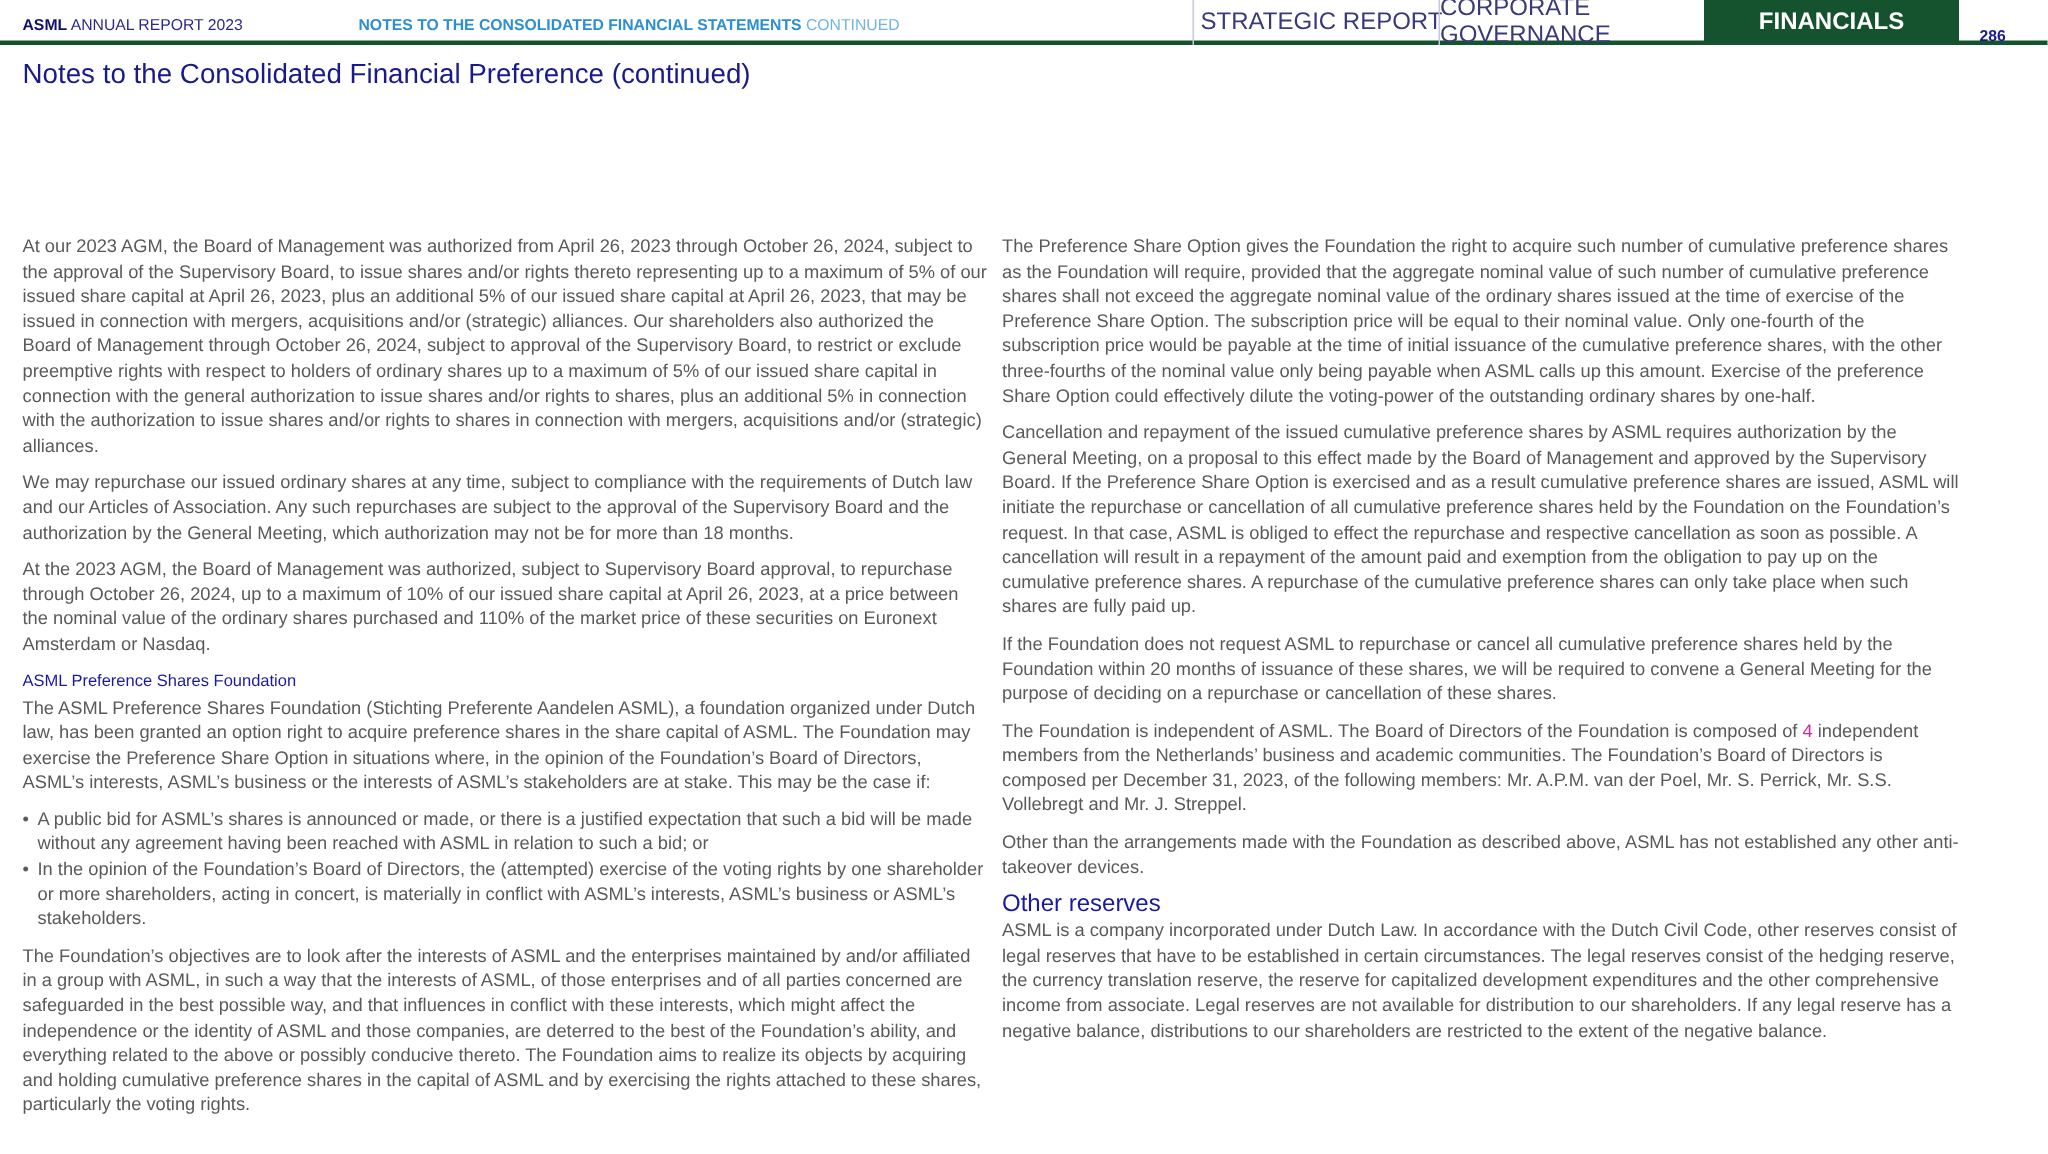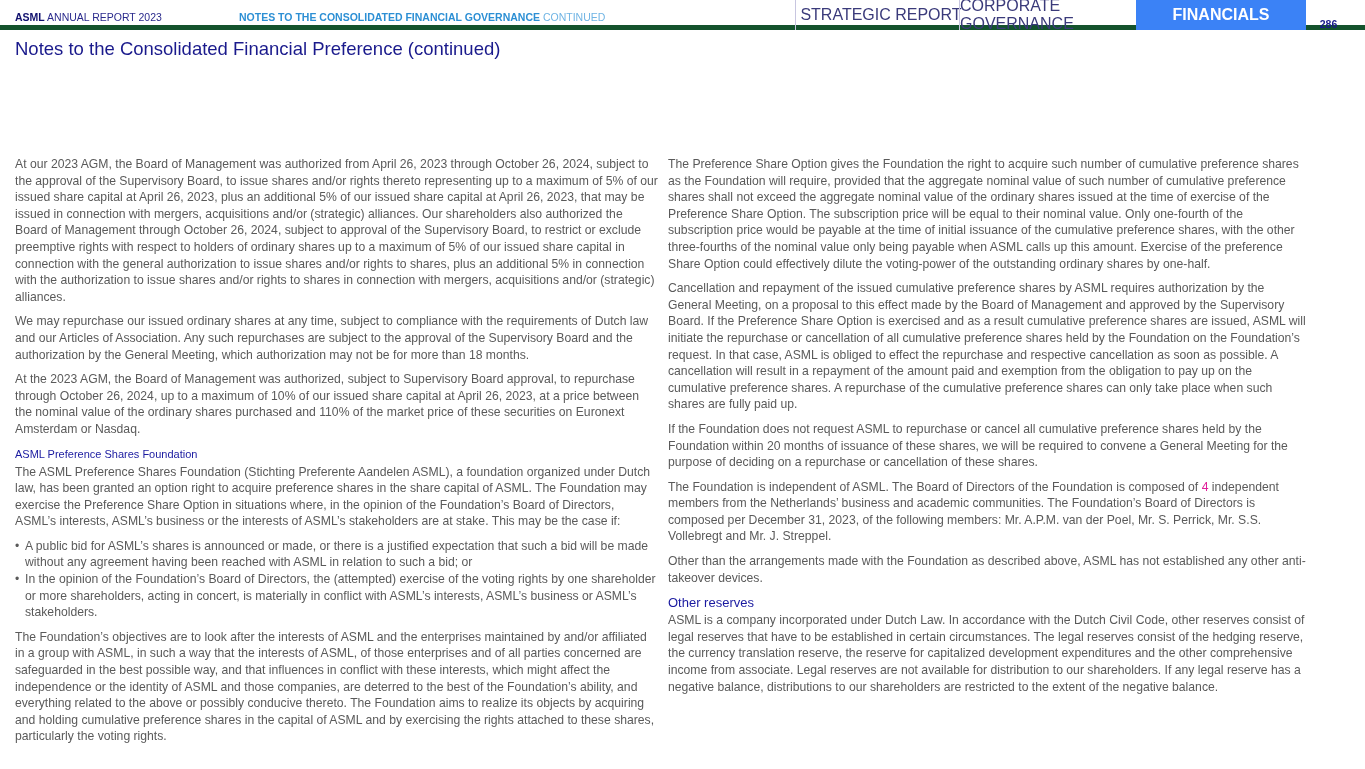--- a/index.html
+++ b/index.html
@@ -5,21 +5,21 @@
     html, body { margin: 0; padding: 0; }
     body {
       width: 1365px; height: 769px; overflow: hidden;
       background: #ffffff;
       font-family: "Liberation Sans", sans-serif;
       color: #555555;
       position: relative;
     }
     .topbar {
       position: absolute; left: 0; top: 0; width: 1365px; height: 30px;
-      border-bottom: 5px solid #14532d;
+      border-bottom: 3px solid #14532d;
       box-sizing: border-box;
       text-decoration: underline;
     }
     .brand {
       position: absolute; left: 15px; top: 11px;
       font-size: 10.5px; color: #1a1a8c; letter-spacing: 0;
     }
     .brand b { font-weight: bold; color: #10106e; }
     .brand span.rest { color: #2a2a8c; }
     .section-title {
@@ -29,21 +29,21 @@
     .section-title b { font-weight: bold; }
     .section-title .cont { color: #6fb4e4; font-weight: normal; }
     .navtab {
       position: absolute; top: 0; height: 30px;
       border-left: 1px solid #c8c6e0;
       box-sizing: border-box;
       display: flex; align-items: center; justify-content: center;
       font-size: 16px; color: #3a3a7a; cursor: pointer;
     }
     .navtab.active {
-      background: #3b82f6; color: #ffffff; font-weight: bold; border-left: none;
+      background: #14532d; color: #ffffff; font-weight: bold; border-left: none;
     }
     .pagenum {
       position: absolute; left: 1306px; top: 0; width: 45px; height: 48px;
       display: flex; align-items: center; justify-content: center;
       font-size: 10.5px; font-weight: bold; color: #1a1a8c;
     }
     .page-title {
       position: absolute; left: 15px; top: 38px;
       font-size: 18.5px; color: #1a1a8c; font-weight: normal;
       margin: 0;
@@ -52,37 +52,37 @@
       position: absolute; top: 140px; width: 643px;
       font-size: 12.2px; line-height: 16.6px; color: #5a5a5a; margin-top: 16px;
     }
     .col.left { left: 15px; }
     .col.right { left: 668px; }
     .col p { margin: 0 0 8px 0; }
     .subhead {
       font-size: 11px; font-weight: normal; color: #1a1aa0;
       margin: 0 0 2px 0; line-height: 16px;
     }
-    .subhead.big { font-size: 13px; line-height: 17px; margin: 0 0 1px 0; }
+    .subhead.big { font-size: 16px; line-height: 17px; margin: 0 0 1px 0; }
     ul.bullets { list-style: none; margin: 0 0 8px 0; padding: 0; }
     ul.bullets li { position: relative; padding-left: 10px; }
     ul.bullets li .dot {
       position: absolute; left: 0; top: 0;
     }
     .hl { color: #e0209a; }
   </style>
 </head>
 <body>
 
 <div class="topbar">
   <div class="brand">
     <b>ASML</b><span class="rest"> ANNUAL REPORT 2023</span>
   </div>
   <div class="section-title">
-    <b>NOTES TO THE CONSOLIDATED FINANCIAL GOVERNANCE</b><span class="cont"> CONTINUED</span>
+    <b>NOTES TO THE CONSOLIDATED FINANCIAL STATEMENTS</b><span class="cont"> CONTINUED</span>
   </div>
   <div class="navtab" style="left:795px;width:171px;">STRATEGIC REPORT</div>
   <div class="navtab" style="left:959px;width:171px;">CORPORATE GOVERNANCE</div>
   <div class="navtab active" style="left:1136px;width:170px;">FINANCIALS</div>
   <div class="pagenum">286</div>
 </div>
 
 <h1 class="page-title">Notes to the Consolidated Financial Preference (continued)</h1>
 
 <div class="col left">

